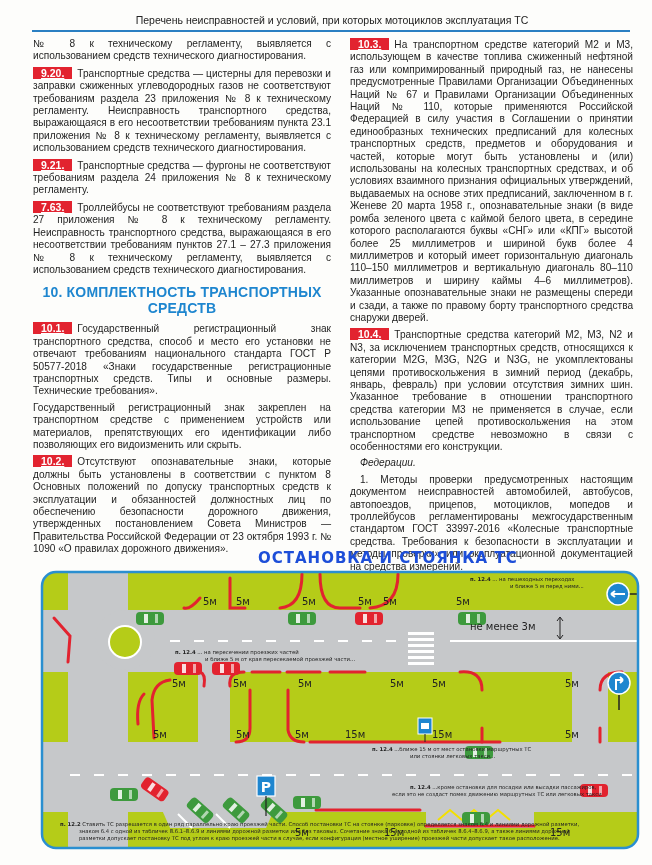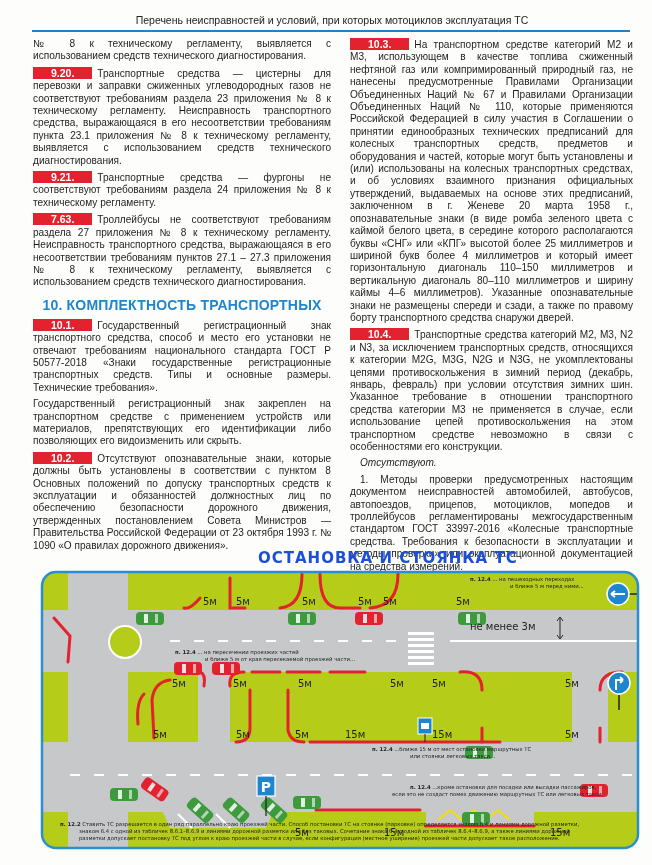--- a/index.html
+++ b/index.html
@@ -14,21 +14,21 @@
     position: absolute; left: 32px; top: 30px; width: 598px; height: 2px; background: #2a7fc2;
   }
 
   .col { position: absolute; top: 38px; font-size: 10.1px; line-height: 12.4px; text-align: justify; }
   .col-left { left: 33px; width: 298px; }
   .col-right { left: 350px; width: 283px; }
 
   .para { margin-bottom: 4px; }
   .badge {
     display: inline-block; background: #e2232f; color: #fff; font-weight: bold;
-    padding: 0 18px; margin-right: 5px; font-size: 10.5px; line-height: 12px;
+    padding: 0 8px; margin-right: 5px; font-size: 10.5px; line-height: 12px; text-decoration: underline;
   }
   .section-title {
     color: #1e86cf; font-weight: bold; text-align: center; font-size: 14px; line-height: 16px;
     margin: 8px 0 6px 0; letter-spacing: 0.2px;
   }
   .notes-label { font-style: italic; margin: 2px 0 4px 10px; }
   .note { margin-bottom: 4px; text-indent: 10px; }
 
   .diagram-title {
     position: absolute; left: 258px; top: 549px; color: #1d4ed8; font-weight: bold;
@@ -49,31 +49,32 @@
 
 <div class="col col-left">
   <div class="para">№ 8 к техническому регламенту, выявляется с использованием средств технического диагностирования.</div>
 
   <div class="para"><span class="badge">9.20.</span><span>Транспортные средства — цистерны для перевозки и заправки сжиженных углеводородных газов не соответствуют требованиям раздела 23 приложения № 8 к техническому регламенту. Неисправность транспортного средства, выражающаяся в его несоответствии требованиям пункта 23.1 приложения № 8 к техническому регламенту, выявляется с использованием средств технического диагностирования.</span></div>
   <div class="para"><span class="badge">9.21.</span><span>Транспортные средства — фургоны не соответствуют требованиям раздела 24 приложения № 8 к техническому регламенту.</span></div>
   <div class="para"><span class="badge">7.63.</span><span>Троллейбусы не соответствуют требованиям раздела 27 приложения № 8 к техническому регламенту. Неисправность транспортного средства, выражающаяся в его несоответствии требованиям пунктов 27.1 – 27.3 приложения № 8 к техническому регламенту, выявляется с использованием средств технического диагностирования.</span></div>
 
   <div class="section-title">
     <div>10. КОМПЛЕКТНОСТЬ ТРАНСПОРТНЫХ</div>
+    <div>СРЕДСТВ</div>
   </div>
 
   <div class="para"><span class="badge">10.1.</span><span>Государственный регистрационный знак транспортного средства, способ и место его установки не отвечают требованиям национального стандарта ГОСТ Р 50577-2018 «Знаки государственные регистрационные транспортных средств. Типы и основные размеры. Технические требования».</span></div>
   <div class="para">Государственный регистрационный знак закреплен на транспортном средстве с применением устройств или материалов, препятствующих его идентификации либо позволяющих его видоизменить или скрыть.</div>
   <div class="para"><span class="badge">10.2.</span><span>Отсутствуют опознавательные знаки, которые должны быть установлены в соответствии с пунктом 8 Основных положений по допуску транспортных средств к эксплуатации и обязанностей должностных лиц по обеспечению безопасности дорожного движения, утвержденных постановлением Совета Министров — Правительства Российской Федерации от 23 октября 1993 г. № 1090 «О правилах дорожного движения».</span></div>
 </div>
 
 <div class="col col-right">
   <div class="para"><span class="badge">10.3.</span><span>На транспортном средстве категорий М2 и М3, использующем в качестве топлива сжиженный нефтяной газ или компримированный природный газ, не нанесены предусмотренные Правилами Организации Объединенных Наций № 67 и Правилами Организации Объединенных Наций № 110, которые применяются Российской Федерацией в силу участия в Соглашении о принятии единообразных технических предписаний для колесных транспортных средств, предметов и оборудования и частей, которые могут быть установлены и (или) использованы на колесных транспортных средствах, и об условиях взаимного признания официальных утверждений, выдаваемых на основе этих предписаний, заключенном в г. Женеве 20 марта 1958 г., опознавательные знаки (в виде ромба зеленого цвета с каймой белого цвета, в середине которого располагаются буквы «СНГ» или «КПГ» высотой более 25 миллиметров и шириной букв более 4 миллиметров и который имеет горизонтальную диагональ 110–150 миллиметров и вертикальную диагональ 80–110 миллиметров и ширину каймы 4–6 миллиметров). Указанные опознавательные знаки не размещены спереди и сзади, а также по правому борту транспортного средства снаружи дверей.</span></div>
   <div class="para"><span class="badge">10.4.</span><span>Транспортные средства категорий М2, М3, N2 и N3, за исключением транспортных средств, относящихся к категории M2G, M3G, N2G и N3G, не укомплектованы цепями противоскольжения в зимний период (декабрь, январь, февраль) при условии отсутствия зимних шин. Указанное требование в отношении транспортного средства категории М3 не применяется в случае, если использование цепей противоскольжения на этом транспортном средстве невозможно в связи с особенностями его конструкции.</span></div>
-  <div class="notes-label">Отсутствуют.</div>
+  <div class="notes-label">Федерации.</div>
   <div class="note">1. Методы проверки предусмотренных настоящим документом неисправностей автомобилей, автобусов, автопоездов, прицепов, мотоциклов, мопедов и троллейбусов регламентированы межгосударственным стандартом ГОСТ 33997-2016 «Колесные транспортные средства. Требования к безопасности в эксплуатации и методы проверки» или эксплуатационной документацией на средства измерений.</div>
   <div class="note">2. В настоящем документе категории колесных транспортных средств приводятся в соответствии с приложением № 1 к техническому регламенту.</div>
 </div>
 
 <div class="diagram-title">ОСТАНОВКА И СТОЯНКА ТС</div>
 
 <div class="diagram">
   <svg width="600" height="280" viewBox="0 0 600 280">
     <defs>
       <clipPath id="frame-clip">

